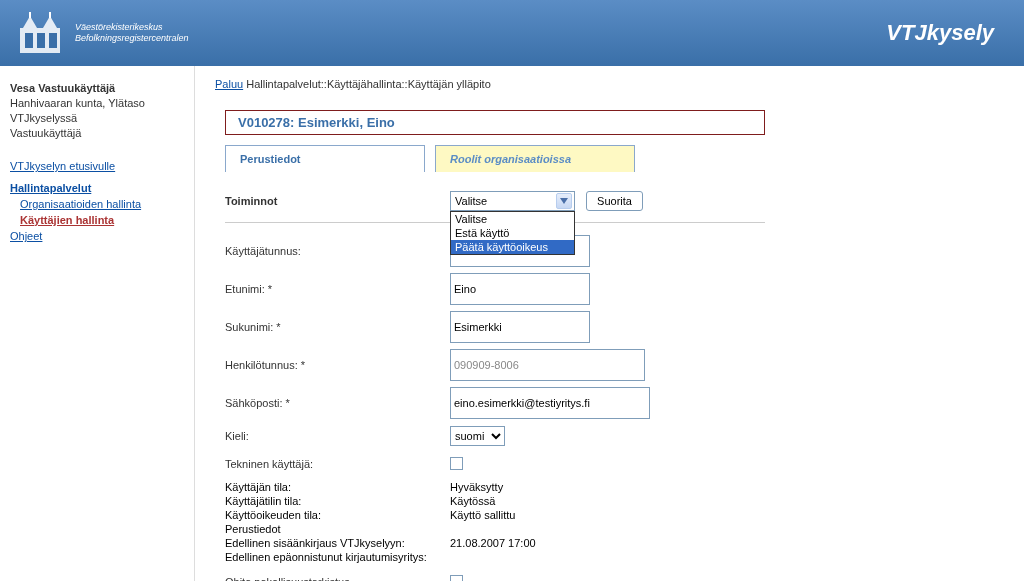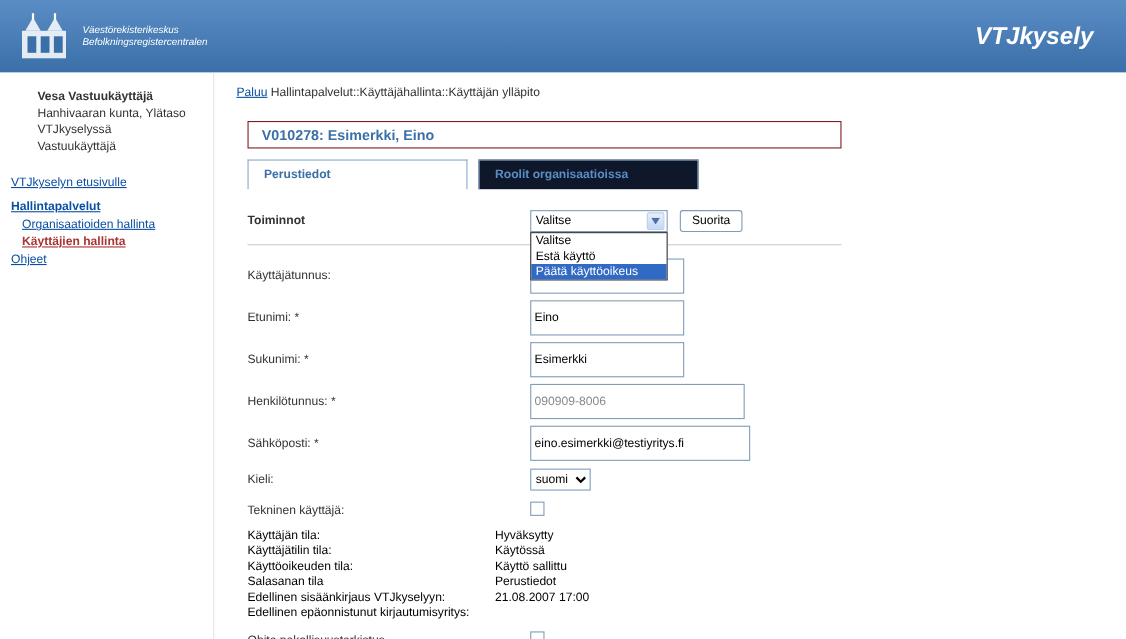--- a/index.html
+++ b/index.html
@@ -4,37 +4,37 @@
   <style>
     * { box-sizing: border-box; margin: 0; padding: 0; }
     body { font-family: Verdana, Arial, sans-serif; font-size: 11px; background: #fff; width: 1024px; }
     .top-bar { background: linear-gradient(to bottom, #5b8dc5, #3a6fa8); height: 66px; display: flex; align-items: center; justify-content: space-between; padding: 0 30px 0 15px; font-style: italic; }
     .logo-area { display: flex; align-items: center; gap: 10px; color: #fff; }
     .logo-svg { width: 50px; height: 50px; }
     .logo-text { font-size: 9px; line-height: 1.2; color: #fff; }
     .app-title { color: #fff; font-size: 22px; font-weight: bold; }
     .layout { display: flex; }
     .sidebar { width: 195px; padding: 15px 10px; border-right: 1px solid #ddd; background: #fff; }
-    .user-block { margin-bottom: 20px; line-height: 1.35; margin-left: 24px; }
+    .user-block { margin-bottom: 20px; line-height: 1.35; }
     .user-name { font-weight: bold; color: #333; }
     .user-line { color: #333; }
     .side-link { display: block; color: #0b4fa3; text-decoration: underline; margin-bottom: 10px; }
     .side-section-title { color: #0b4fa3; font-weight: bold; text-decoration: underline; margin-bottom: 4px; display: block; }
     .side-sub { display: block; color: #0b4fa3; text-decoration: underline; margin-left: 10px; margin-bottom: 4px; }
     .side-sub-active { display: block; color: #a33; font-weight: bold; text-decoration: underline; margin-left: 10px; margin-bottom: 4px; }
     .main { flex: 1; padding: 12px 20px 20px 20px; background: #fff; }
     .breadcrumb { margin-bottom: 20px; color: #333; }
     .breadcrumb a { color: #0b4fa3; text-decoration: underline; }
     .content-inner { margin-left: 10px; width: 540px; }
     .title-box { border: 1px solid #7f1d1d; padding: 4px 12px; color: #3a6fa8; font-weight: bold; font-size: 13px; margin-bottom: 10px; }
     .tabs { display: flex; gap: 0; margin-bottom: 18px; }
     .tab { border: 1px solid #8aa8cc; border-bottom: none; padding: 7px 14px; font-weight: bold; cursor: pointer; margin-right: 10px; min-width: 200px; }
     .tab.active { color: #3a6fa8; background: #fff; }
-    .tab.inactive { color: #5b8dc5; background: #0f172a; }
-    .form-row { display: flex; align-items: center; margin-bottom: 6px; min-height: 22px; gap: 32px; }
+    .tab.inactive { color: #5b8dc5; background: #fef9c3; font-style: italic; }
+    .form-row { display: flex; align-items: center; margin-bottom: 6px; min-height: 22px; }
     .form-label { width: 225px; color: #333; }
     .form-field { flex: 1; }
     input[type="text"] { font-family: inherit; font-size: 11px; padding: 2px 3px; border: 1px solid #7f9db9; width: 140px; height: 32px; }
     input.wide { width: 195px; }
     input.wider { width: 200px; }
     input[readonly] { color: #888; }
     select { font-family: inherit; font-size: 11px; border: 1px solid #7f9db9; background: #fff; height: 20px; }
     select.kieli-sel { width: 55px; }
     button { font-family: inherit; font-size: 11px; padding: 1px 10px; border: 1px solid #7f9db9; background: #fff; cursor: pointer; height: 20px; border-radius: 3px; }
     .checkbox-box { width: 13px; height: 13px; border: 1px solid #7f9db9; display: inline-block; background: #fff; }
@@ -165,21 +165,20 @@
       </div>
       <div class="status-row">
         <div class="status-label">Käyttäjätilin tila:</div>
         <div class="status-val">Käytössä</div>
       </div>
       <div class="status-row">
         <div class="status-label">Käyttöoikeuden tila:</div>
         <div class="status-val">Käyttö sallittu</div>
       </div>
       <div class="status-row">
-        <div class="status-label">Salasanan tila</div>
         <div class="status-val">Perustiedot</div>
       </div>
       <div class="status-row">
         <div class="status-label">Edellinen sisäänkirjaus VTJkyselyyn:</div>
         <div class="status-val">21.08.2007 17:00</div>
       </div>
       <div class="status-row">
         <div class="status-label">Edellinen epäonnistunut kirjautumisyritys:</div>
         <div class="status-val"></div>
       </div>

